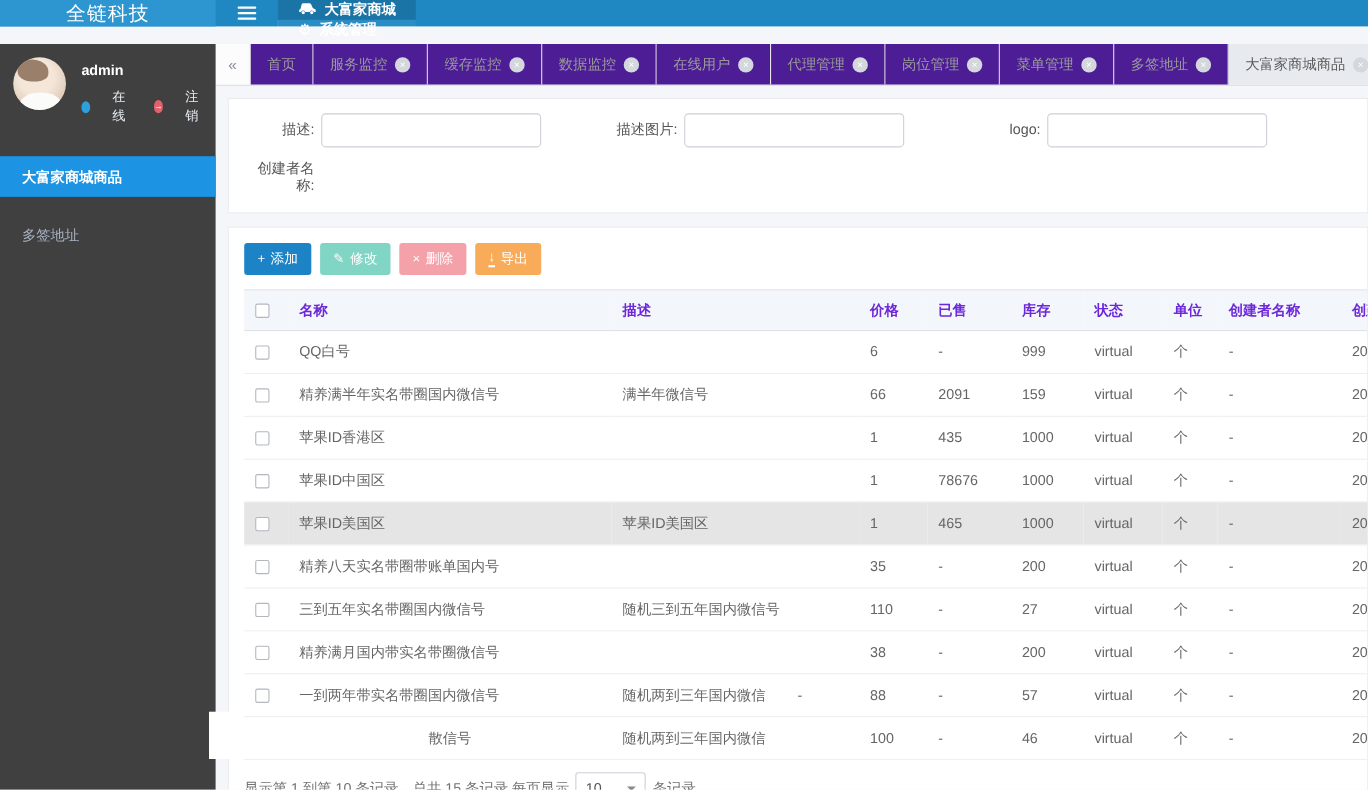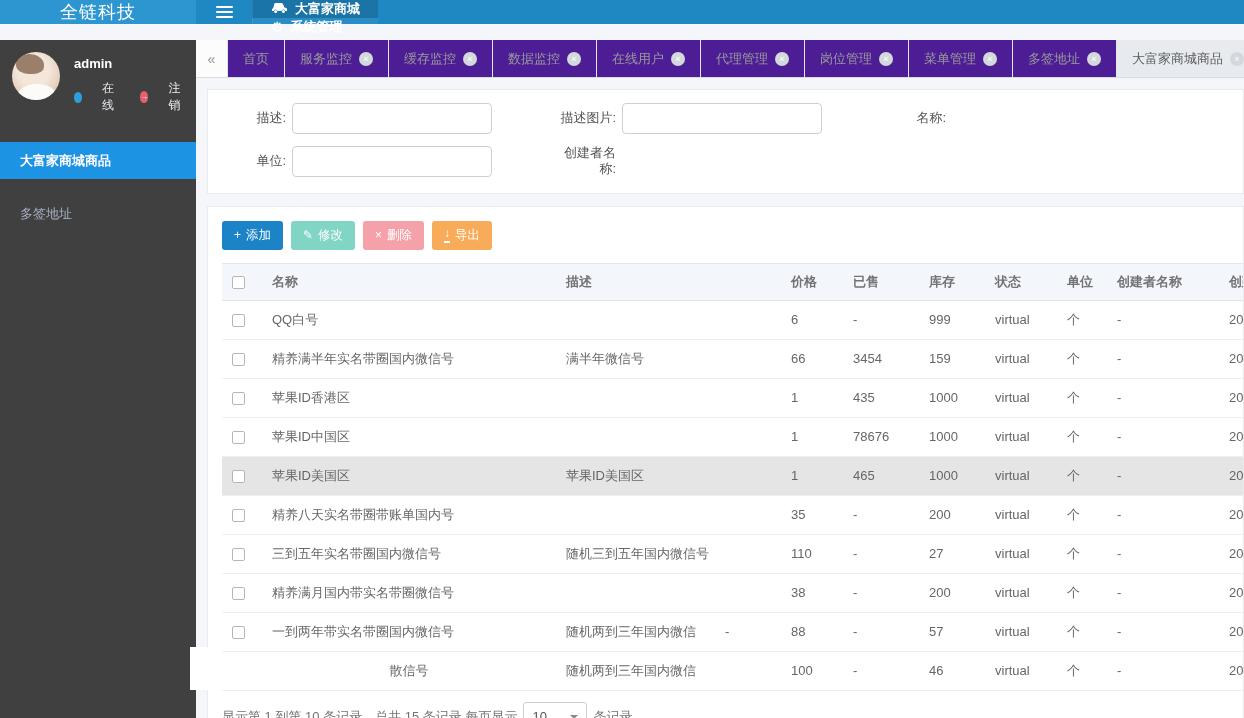--- a/index.html
+++ b/index.html
@@ -56,21 +56,21 @@
   .toolbar { padding:0 14px 13px 14px; display:flex; gap:8px; }
   .btn { border:none; border-radius:3px; color:#fff; font-size:12.5px; padding:6px 12px; display:inline-flex; align-items:center; gap:5px; cursor:pointer; font-family:inherit; }
   .btn-add { background:#1c84c6; }
   .btn-edit { background:#1ab394; opacity:.55; }
   .btn-del { background:#ed5565; opacity:.55; }
   .btn-export { background:#f8ac59; }
   .bi { font-style:normal; font-size:12px; line-height:1; }
   .bi-export { position:relative; padding-bottom:2px; border-bottom:2px solid #fff; }
   
   table { border-collapse:collapse; table-layout:fixed; width:1117px; margin-left:14px; font-size:13px; }
-  thead th { background:#f3f6fb; color:#737373; font-weight:bold; text-align:left; height:37px; padding:0 10px; border-top:1px solid #e3e6ea; border-bottom:1px solid #dfe3e8; }
+  thead th { background:#f3f6fb; color:#6d28d9; font-weight:bold; text-align:left; height:37px; padding:0 10px; border-top:1px solid #e3e6ea; border-bottom:1px solid #dfe3e8; }
   tbody td { height:39px; padding:0 10px; border-bottom:1px solid #efefef; color:#666; }
   tbody tr.hl td { background:#e5e5e5; }
   td.center { text-align:center; }
   .cb { width:13px; height:13px; border:1px solid #b3b7bd; border-radius:2px; background:#fff; display:inline-block; vertical-align:middle; }
   
   .pager { margin:11px 0 0 14px; color:#737373; font-size:13px; display:flex; align-items:center; gap:6px; }
   .pagesize { border:1px solid #ccd0d6; border-radius:3px; background:#fff; width:64px; height:30px; display:inline-flex; align-items:center; justify-content:space-between; padding:0 8px; color:#555; }
   .caret { width:0; height:0; border-left:4px solid transparent; border-right:4px solid transparent; border-top:4px solid #888; }
   
   .overlay-box { position:absolute; left:190px; top:647px; width:25px; height:43px; background:#fff; z-index:9; }
@@ -175,28 +175,28 @@
       <div class="f-row">
         <div class="f-group">
           <label class="f-label">描述:</label>
           <input class="f-input" type="text" style="">
         </div>
         <div class="f-group">
           <label class="f-label">描述图片:</label>
           <input class="f-input" type="text" style="">
         </div>
         <div class="f-group">
+          <label class="f-label">logo:</label>
+          <input class="f-input" type="text" style="">
+        </div>
+        <div class="f-group">
           <label class="f-label">名称:</label>
         </div>
       </div>
       <div class="f-row">
-        <div class="f-group">
-          <label class="f-label">单位:</label>
-          <input class="f-input" type="text" style="">
-        </div>
         <div class="f-group">
           <label class="f-label">创建者名称:</label>
         </div>
       </div>
     </section>
 
   <section class="card table-card">
     <div class="toolbar">
       <button class="btn btn-add">
         <i class="bi">+</i>
@@ -254,21 +254,21 @@
             <td>virtual</td>
             <td>个</td>
             <td>-</td>
             <td>20</td>
           </tr>
           <tr>
             <td><span class="cb"></span></td>
             <td>精养满半年实名带圈国内微信号</td>
             <td style="white-space: pre;">满半年微信号</td>
             <td>66</td>
-            <td>3454</td>
+            <td>2091</td>
             <td>159</td>
             <td>virtual</td>
             <td>个</td>
             <td>-</td>
             <td>20</td>
           </tr>
           <tr>
             <td><span class="cb"></span></td>
             <td>苹果ID香港区</td>
             <td style="white-space: pre;"></td>

